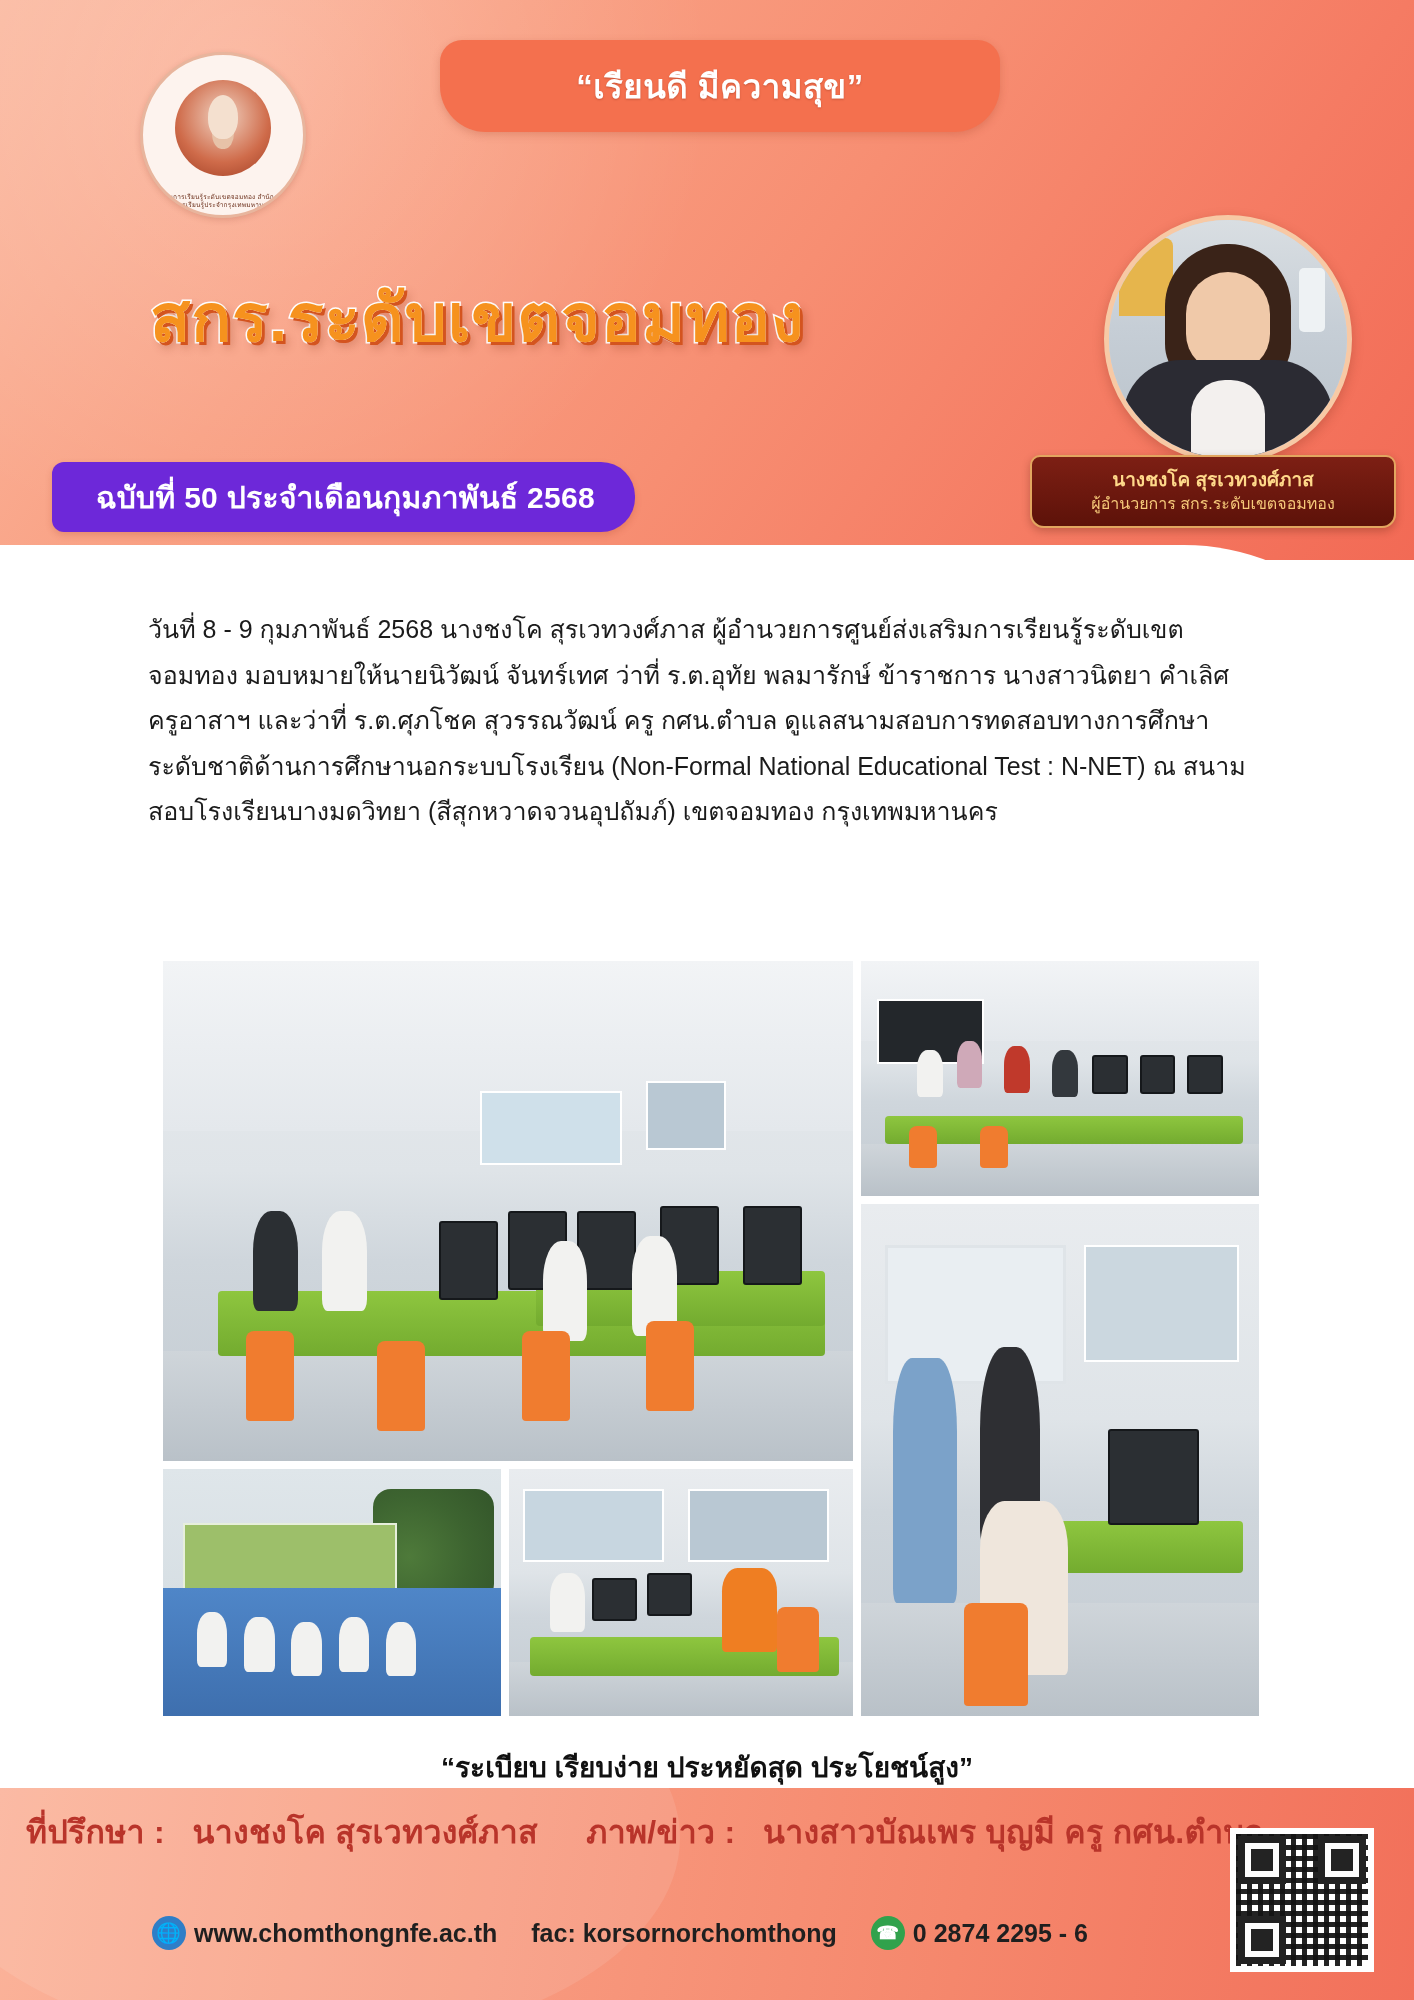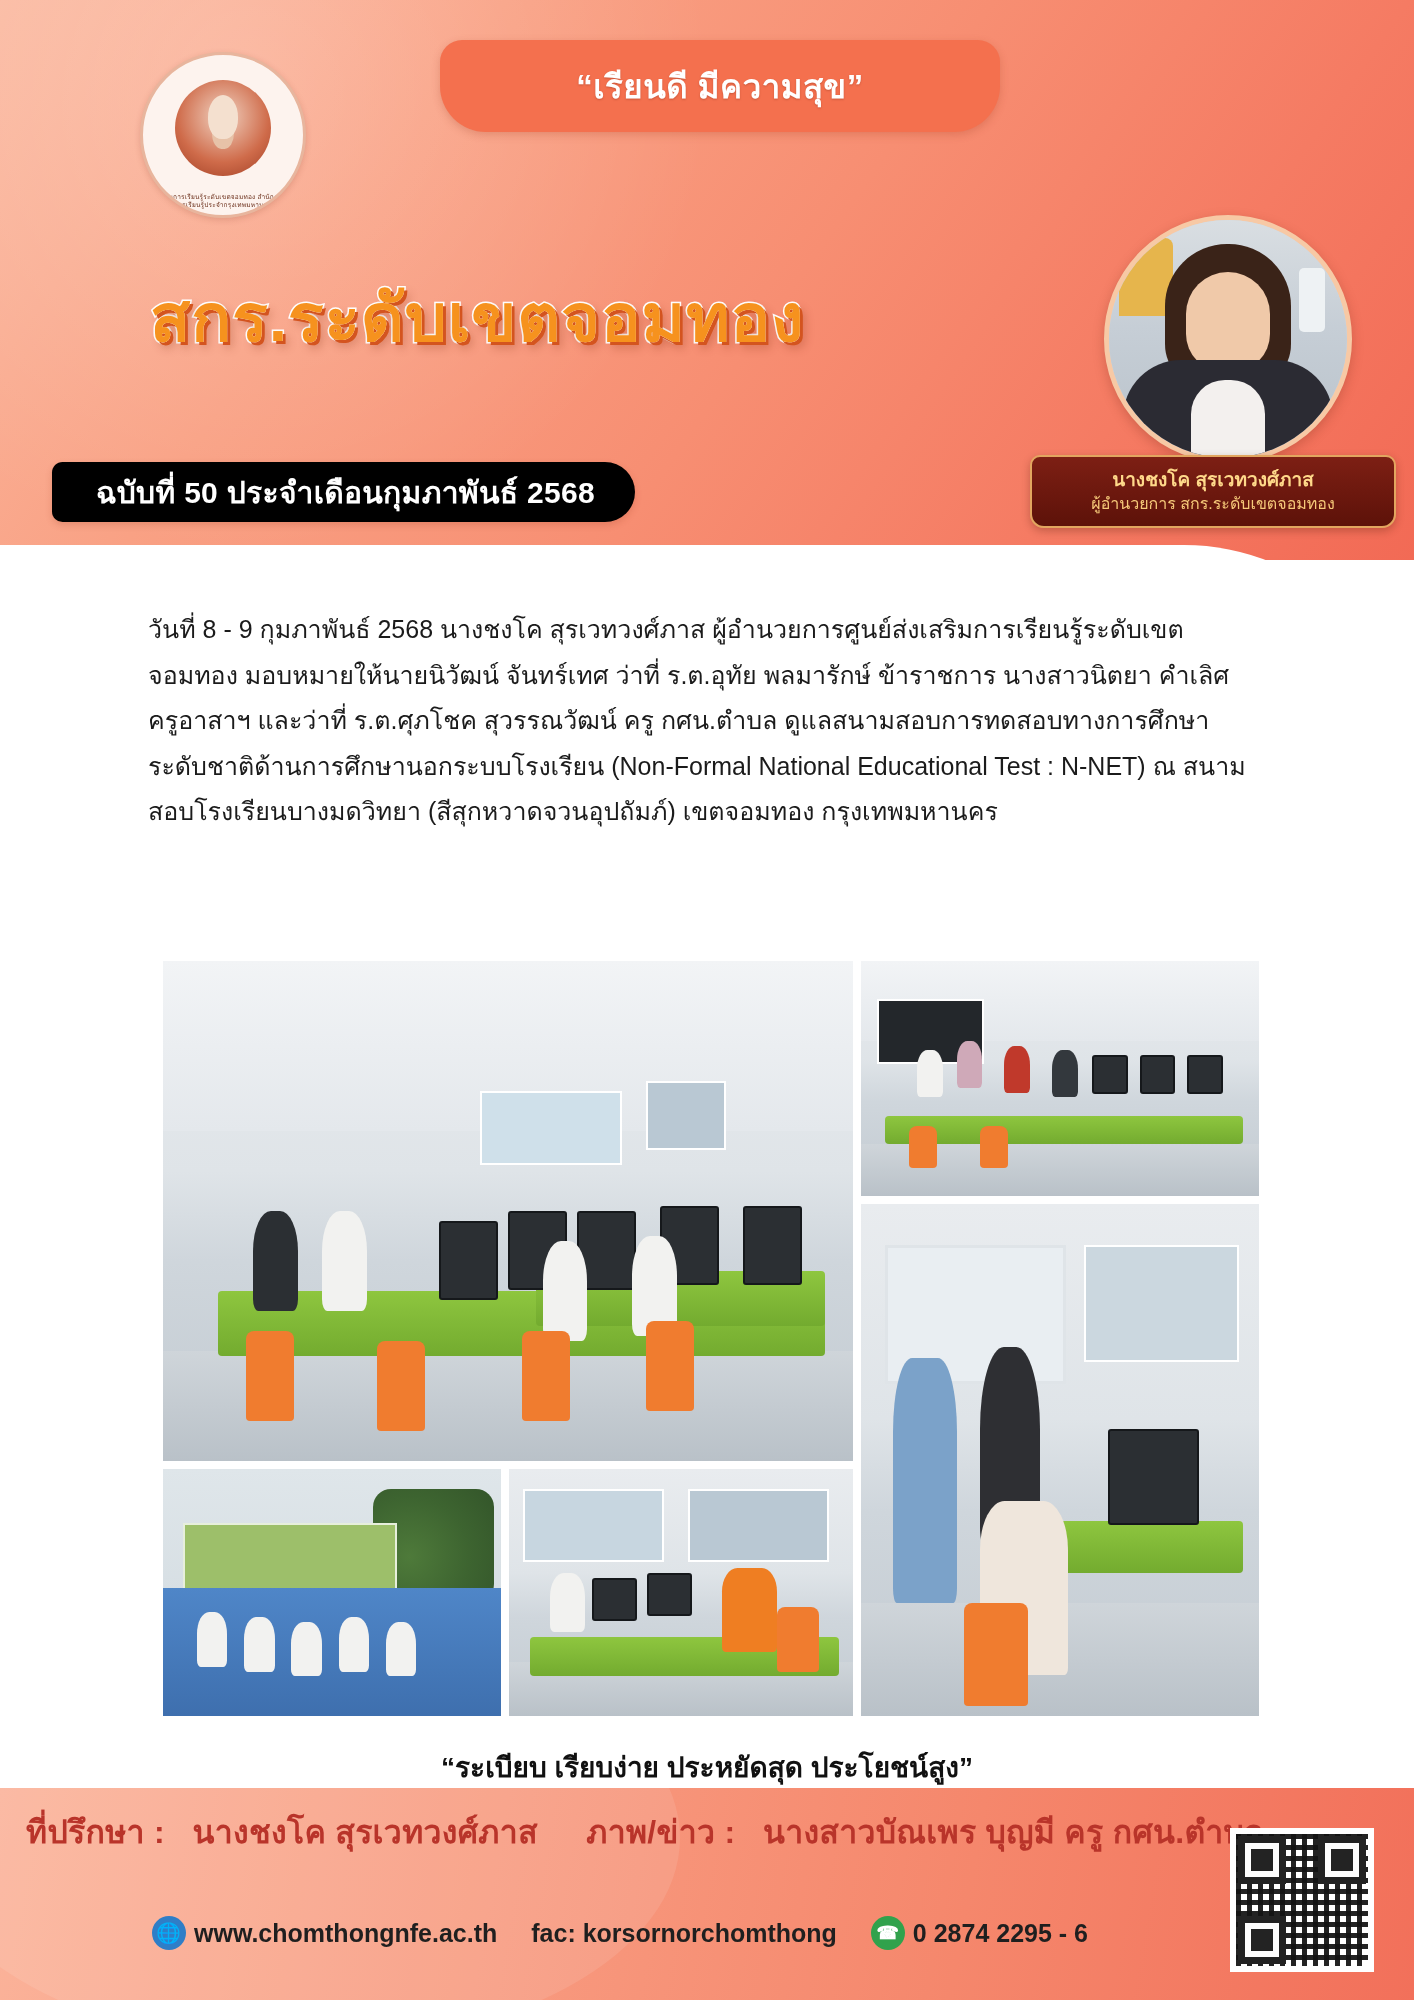--- a/index.html
+++ b/index.html
@@ -142,23 +142,23 @@
       0 0 0 #fff,
       3px 3px 0 #d4541f,
       5px 6px 10px rgba(130,40,10,.28);
     white-space: nowrap;
   }
 
   
   .issue {
     position: absolute;
     left: 52px; top: 462px;
-    height: 60px;
+    height: 70px;
     padding: 0 40px 0 44px;
-    background: #000000;
+    background: #6d28d9;
     border-radius: 12px 34px 34px 12px;
     display: flex;
     align-items: center;
     box-shadow: 0 3px 7px rgba(150,50,25,0.2);
     z-index: 7;
   }
   .issue span {
     color: #ffffff;
     font-size: 30px;
     font-weight: 700;

